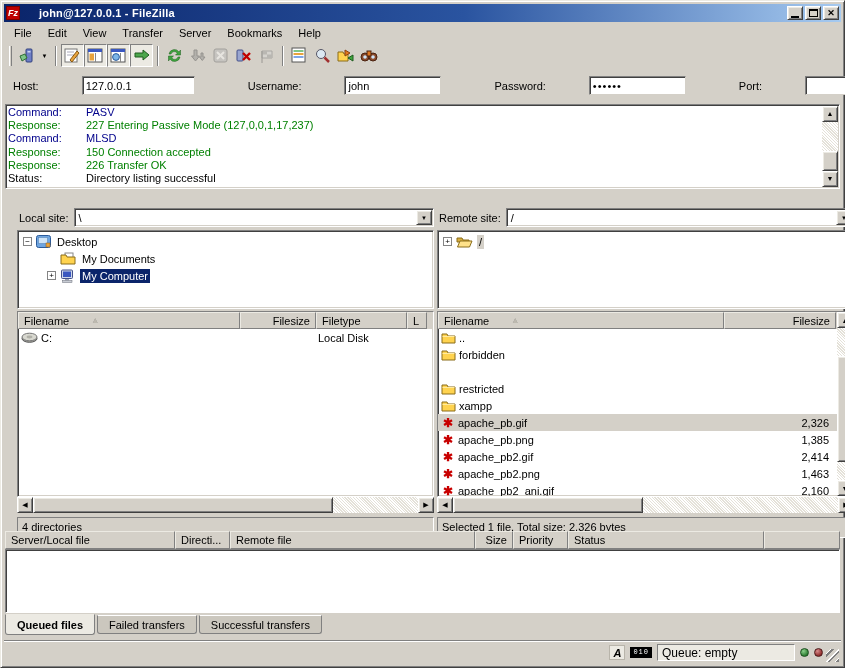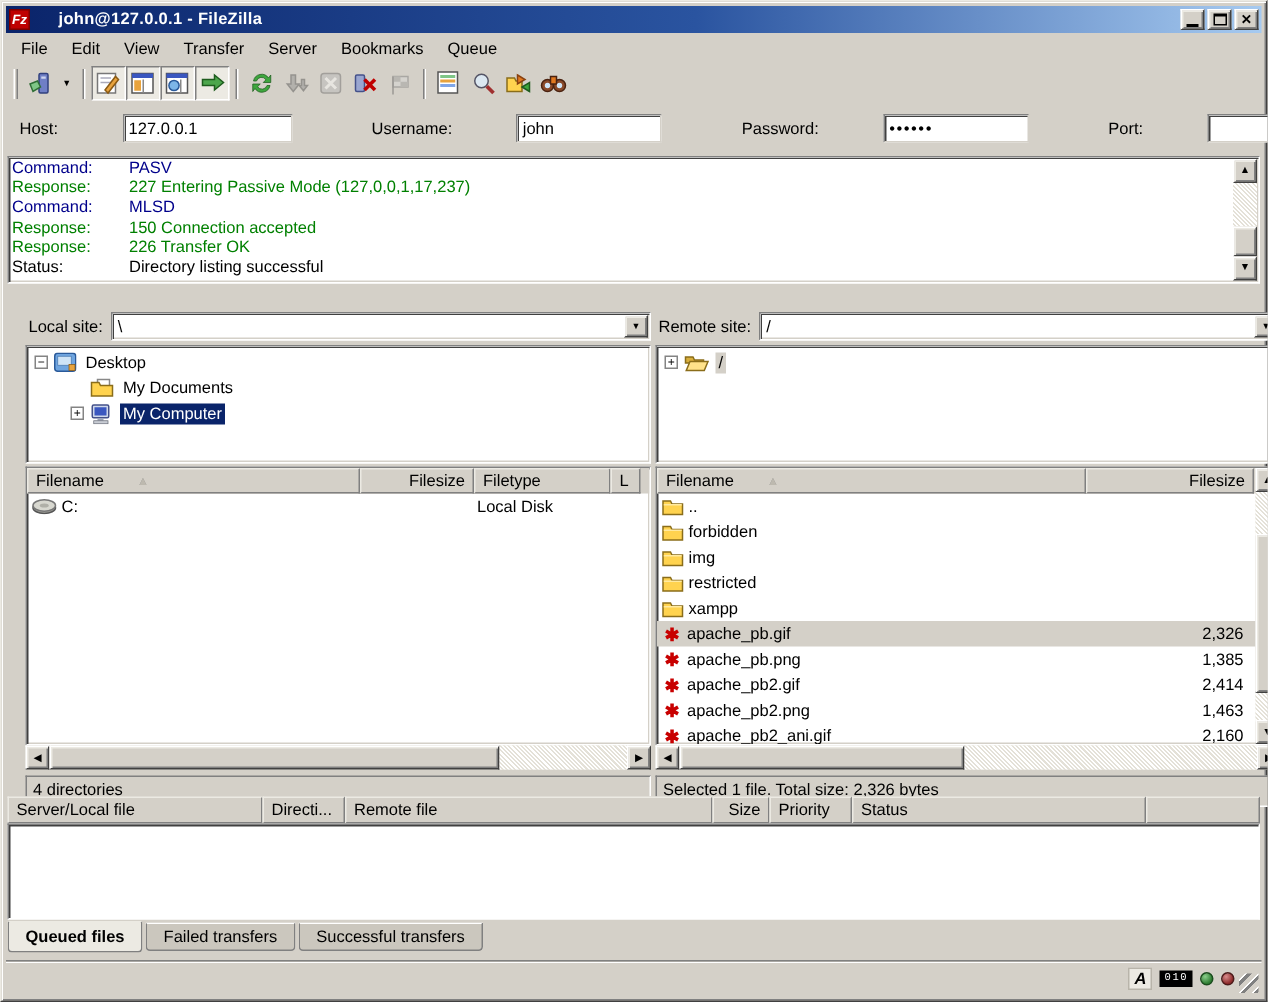--- a/index.html
+++ b/index.html
@@ -122,21 +122,21 @@
       </span>
   </div>
 
   <div class="menubar">
       <span class="menu-item">File</span>
       <span class="menu-item">Edit</span>
       <span class="menu-item">View</span>
       <span class="menu-item">Transfer</span>
       <span class="menu-item">Server</span>
       <span class="menu-item">Bookmarks</span>
-      <span class="menu-item">Queue</span>
+      <span class="menu-item">Help</span>
     </div>
 
   <div class="toolbar">
     <span class="tool-grip"></span>
     <span class="tool-btn">
       <svg width="18" height="18">
           <rect x="8" y="2" width="6" height="13" rx="1" fill="#6f7fc6" stroke="#31407e"></rect>
           <rect x="9.5" y="4" width="3" height="1.5" fill="#cdd5f0"></rect>
           <path d="M2 9 L7 7 L9 11 L4 14 Z" fill="#7fc687" stroke="#2f6e36"></path>
         </svg>
@@ -409,29 +409,20 @@
                 <svg width="15" height="13">
                   <path d="M1 3 h5 l1 2 h7 v7 H1 Z" fill="#FFD34F" stroke="#8a6d1a"></path>
                   <path d="M1.5 5.5 h12" stroke="#FFEAA0" stroke-width="1"></path>
                 </svg>
               </span>
               <span>forbidden</span>
             </span>
             <span class="fcell num" style="width: 112px;"></span>
           </div>
           <div class="file-row">
-            <span class="fcell" style="width: 286px;">
-              <span class="file-icon">
-                <svg width="15" height="13">
-                  <path d="M1 3 h5 l1 2 h7 v7 H1 Z" fill="#FFD34F" stroke="#8a6d1a"></path>
-                  <path d="M1.5 5.5 h12" stroke="#FFEAA0" stroke-width="1"></path>
-                </svg>
-              </span>
-              <span>img</span>
-            </span>
             <span class="fcell num" style="width: 112px;"></span>
           </div>
           <div class="file-row">
             <span class="fcell" style="width: 286px;">
               <span class="file-icon">
                 <svg width="15" height="13">
                   <path d="M1 3 h5 l1 2 h7 v7 H1 Z" fill="#FFD34F" stroke="#8a6d1a"></path>
                   <path d="M1.5 5.5 h12" stroke="#FFEAA0" stroke-width="1"></path>
                 </svg>
               </span>
@@ -538,18 +529,19 @@
   <div class="queue-body"></div>
   <div class="tabs" id="queue-tabs">
       <span class="tab active">Queued files</span>
       <span class="tab">Failed transfers</span>
       <span class="tab">Successful transfers</span>
     </div>
 
   <div class="statusbar">
     <span class="type-ind">A</span>
     <span class="badge">010</span>
+    <span class="queue-status">Queue: empty</span>
     <span class="led green"></span>
     <span class="led red"></span>
     <span class="grip"></span>
   </div>
 
 </div>
 
 </body></html>

